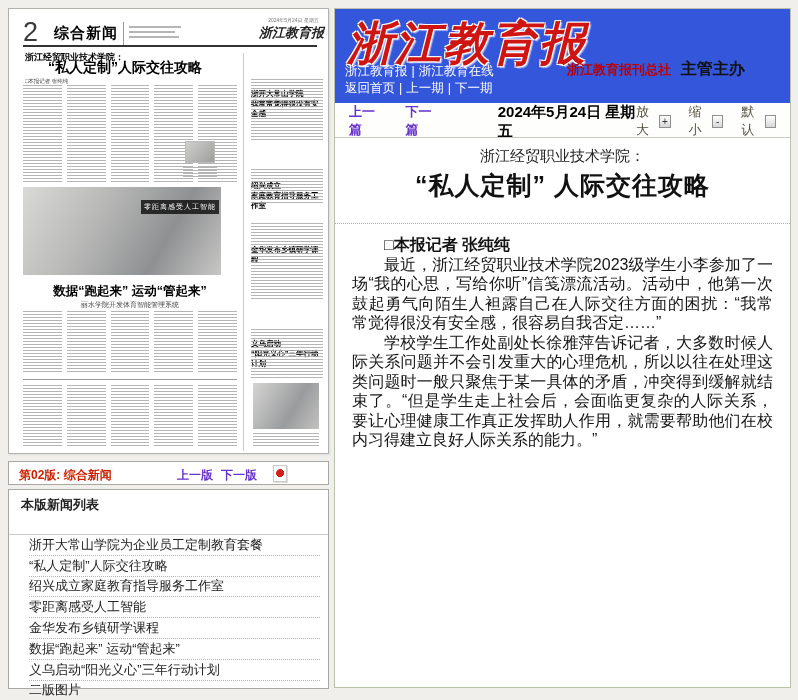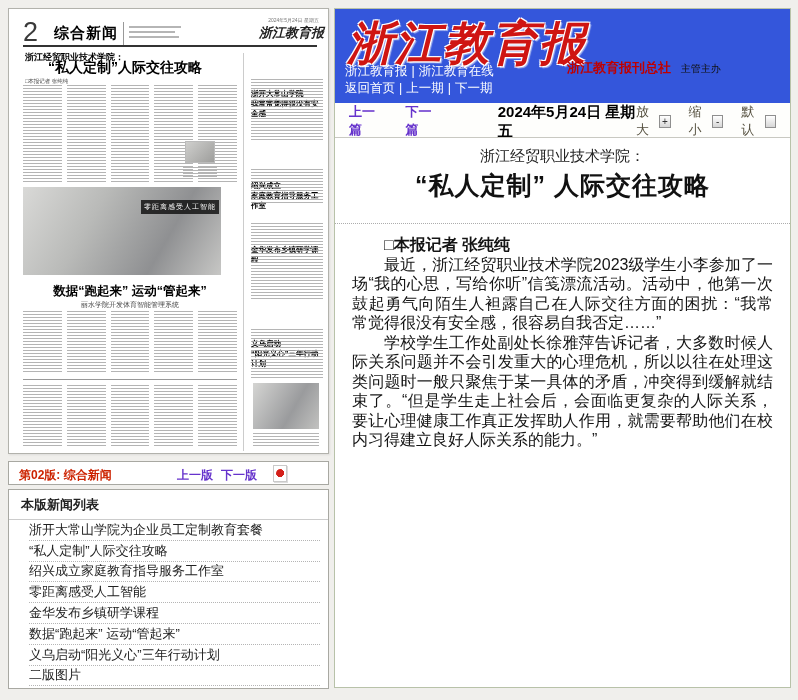--- a/index.html
+++ b/index.html
@@ -44,35 +44,35 @@
   .edition-links { position:absolute; left:168px; top:5px; font-size:12px; font-weight:bold; color:#6633cc; }
   .edition-links span { cursor:pointer; }
   .edition-links .gap { display:inline-block; width:8px; }
   .pdf-icon { position:absolute; left:264px; top:3px; width:14px; height:17px; background:#fff;
               border:1px solid #c9c9c9; box-shadow:1px 1px 0 #ddd; cursor:pointer; }
   .pdf-icon i { position:absolute; left:2px; top:3px; width:9px; height:9px; display:block;
                 background:radial-gradient(circle at 45% 45%, #d4201a 0 58%, #fff 60%); border-radius:50%; }
 
   .newslist-box { position:absolute; left:8px; top:489px; width:321px; height:200px;
                   background:#fff; border:1px solid #a8a8a2; }
-  .newslist-title { padding:6px 12px 5px; font-size:13px; font-weight:bold; color:#222;
+  .newslist-title { padding:6px 12px 20px; font-size:13px; font-weight:bold; color:#222;
                     border-bottom:1px solid #ccc; }
   .newslist-item { height:20.8px; display:flex; align-items:center; margin:0 8px 0 20px;
                    border-bottom:1px dotted #b5b5b5; font-size:13px; color:#222; cursor:pointer; }
 
   
   .article-box { position:absolute; left:334px; top:8px; width:457px; height:680px;
                  background:#fff; border:1px solid #b8c2a9; overflow:hidden; }
   .blue-header { position:relative; width:100%; height:94px; background:#3456db; }
   .masthead { position:absolute; left:12px; top:4px; font-size:46px; font-weight:bold; font-style:italic;
               font-family:"DejaVu Serif","Liberation Serif",serif; color:#cf1512; letter-spacing:2px;
               text-shadow:-1px -1px 0 #fff, 1px -1px 0 #fff, -1px 1px 0 #fff, 1px 1px 0 #fff, 2px 2px 1px rgba(255,255,255,.55); }
   .agency-line { position:absolute; left:232px; top:50px; font-size:13px; }
   .agency-name { color:#c00000; font-weight:bold; }
-  .agency-role { color:#111; font-weight:normal; font-size:10px; margin-left:6px; }
+  .agency-role { color:#111; font-weight:bold; font-size:16px; margin-left:6px; }
   .hdr-nav { position:absolute; bottom:6px; left:10px; right:12px; display:flex;
              justify-content:space-between; font-size:12.5px; color:#fff;flex-direction:column; }
   .hdr-nav span { cursor:pointer; }
   .hdr-nav .sep { margin:0 4px; cursor:default; }
 
   .toolbar { display:flex; align-items:flex-start; height:35px; padding:0 14px;
              background:#fefefc; border-bottom:1px solid #c9c9c2; }
   .tb-link { font-size:13px; font-weight:bold; color:#6633cc; cursor:pointer; margin-right:22px; }
   .tb-date { margin-left:36px; font-size:15px; font-weight:bold; color:#000; }
   .tb-right { margin-left:auto; display:flex; align-items:center; gap:18px; }

